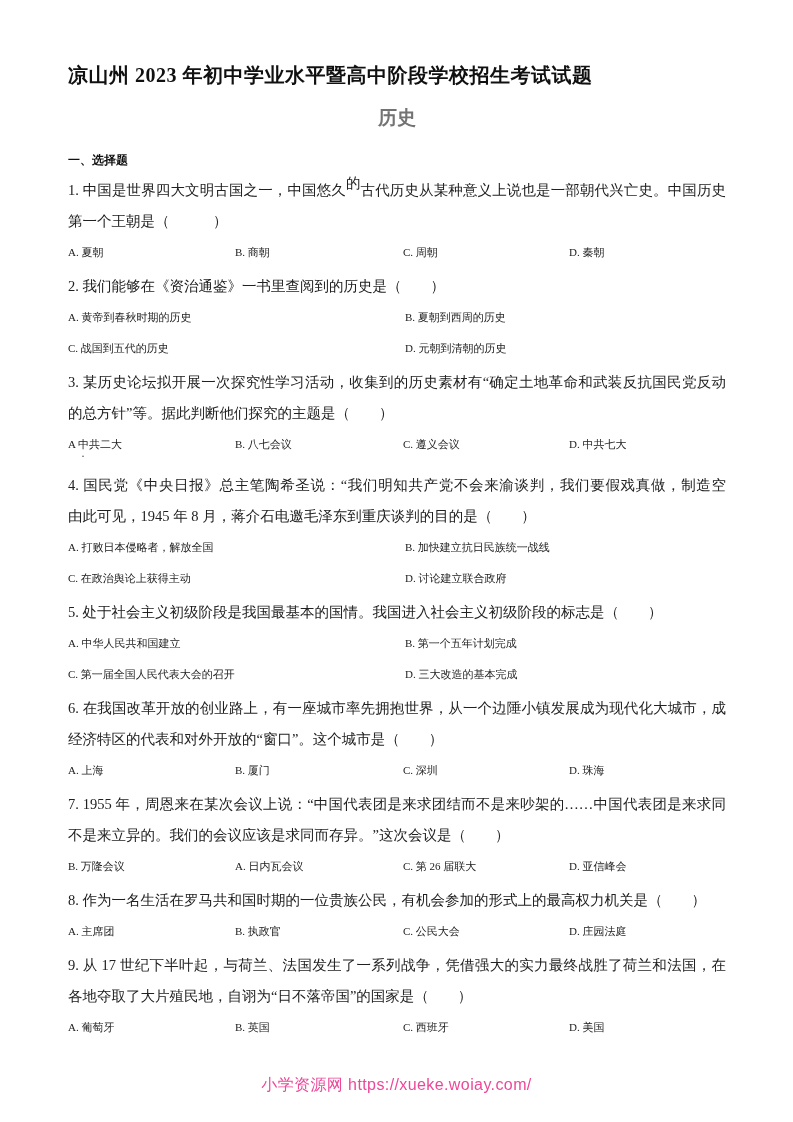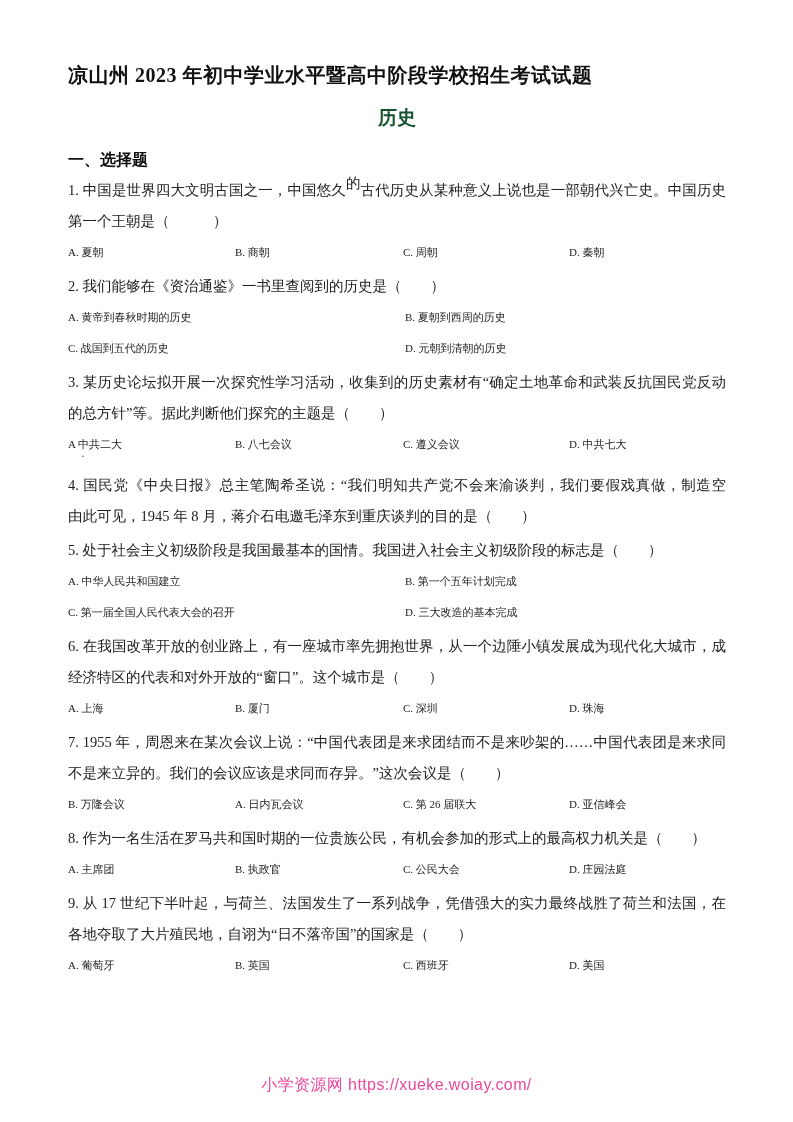--- a/index.html
+++ b/index.html
@@ -23,25 +23,25 @@
     color: #101010;
     letter-spacing: 0.5px;
     white-space: nowrap;
   }
   .subject {
     margin: 16px 0 0 0;
     font-size: 19px;
     font-weight: 700;
     line-height: 25px;
     text-align: center;
-    color: #14532d;
+    color: #737373;
   }
   .section-heading {
     margin-top: 15px;
-    font-size: 16px;
+    font-size: 12px;
     font-weight: 700;
     line-height: 30px;
     color: #101010;
   }
   .question { margin: 0 0 3px 0; }
   .question.gap-top { margin-top: 10px; }
   .line {
     font-size: 14.5px;
     line-height: 31px;
     height: 31px;
@@ -123,20 +123,26 @@
         <span class="opt">A 中共二大</span>
         <span class="opt">B. 八七会议</span>
         <span class="opt">C. 遵义会议</span>
         <span class="opt">D. 中共七大</span>
       </div>
     </section>
 
     <section class="question gap-top">
       <div class="line j">4. 国民党《中央日报》总主笔陶希圣说：“我们明知共产党不会来渝谈判，我们要假戏真做，制造空气。”</div>
       <div class="line">由此可见，1945 年 8 月，蒋介石电邀毛泽东到重庆谈判的目的是（　　）</div>
+      <div class="opts grid2">
+        <span class="opt">A. 打败日本侵略者，解放全国</span>
+        <span class="opt">B. 加快建立抗日民族统一战线</span>
+        <span class="opt">C. 在政治舆论上获得主动</span>
+        <span class="opt">D. 讨论建立联合政府</span>
+      </div>
     </section>
 
     <section class="question">
       <div class="line">5. 处于社会主义初级阶段是我国最基本的国情。我国进入社会主义初级阶段的标志是（　　）</div>
       <div class="opts grid2">
         <span class="opt">A. 中华人民共和国建立</span>
         <span class="opt">B. 第一个五年计划完成</span>
         <span class="opt">C. 第一届全国人民代表大会的召开</span>
         <span class="opt">D. 三大改造的基本完成</span>
       </div>

